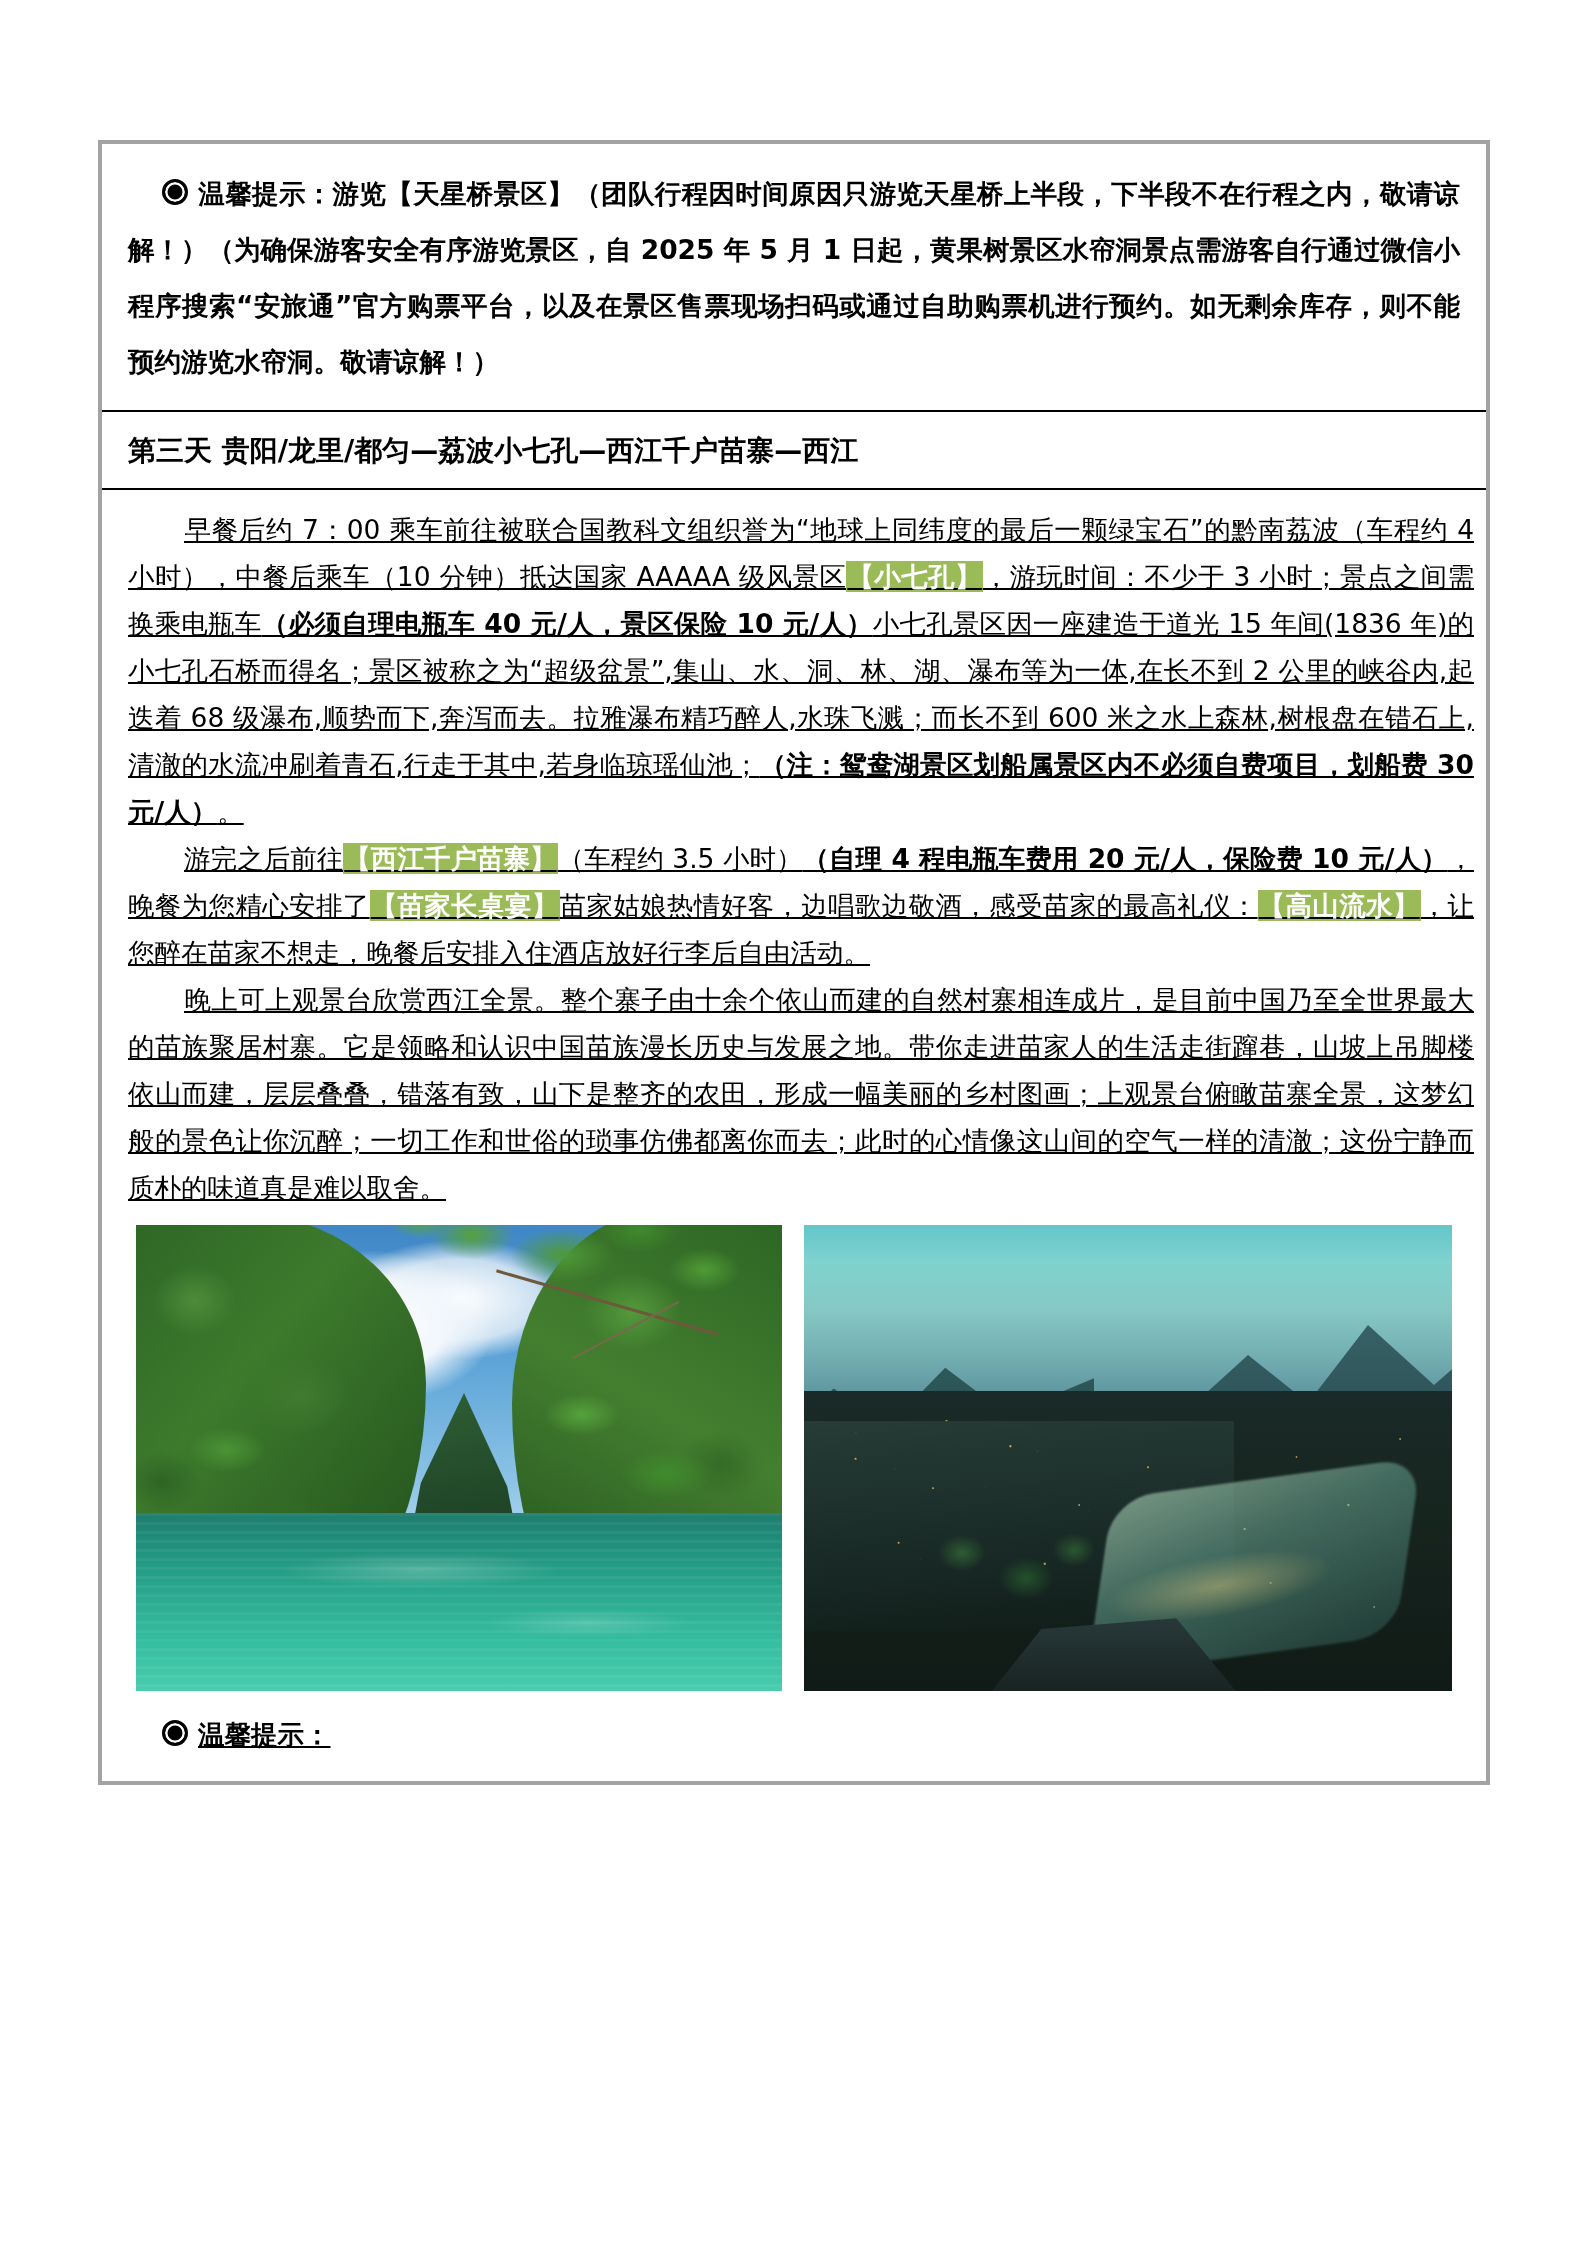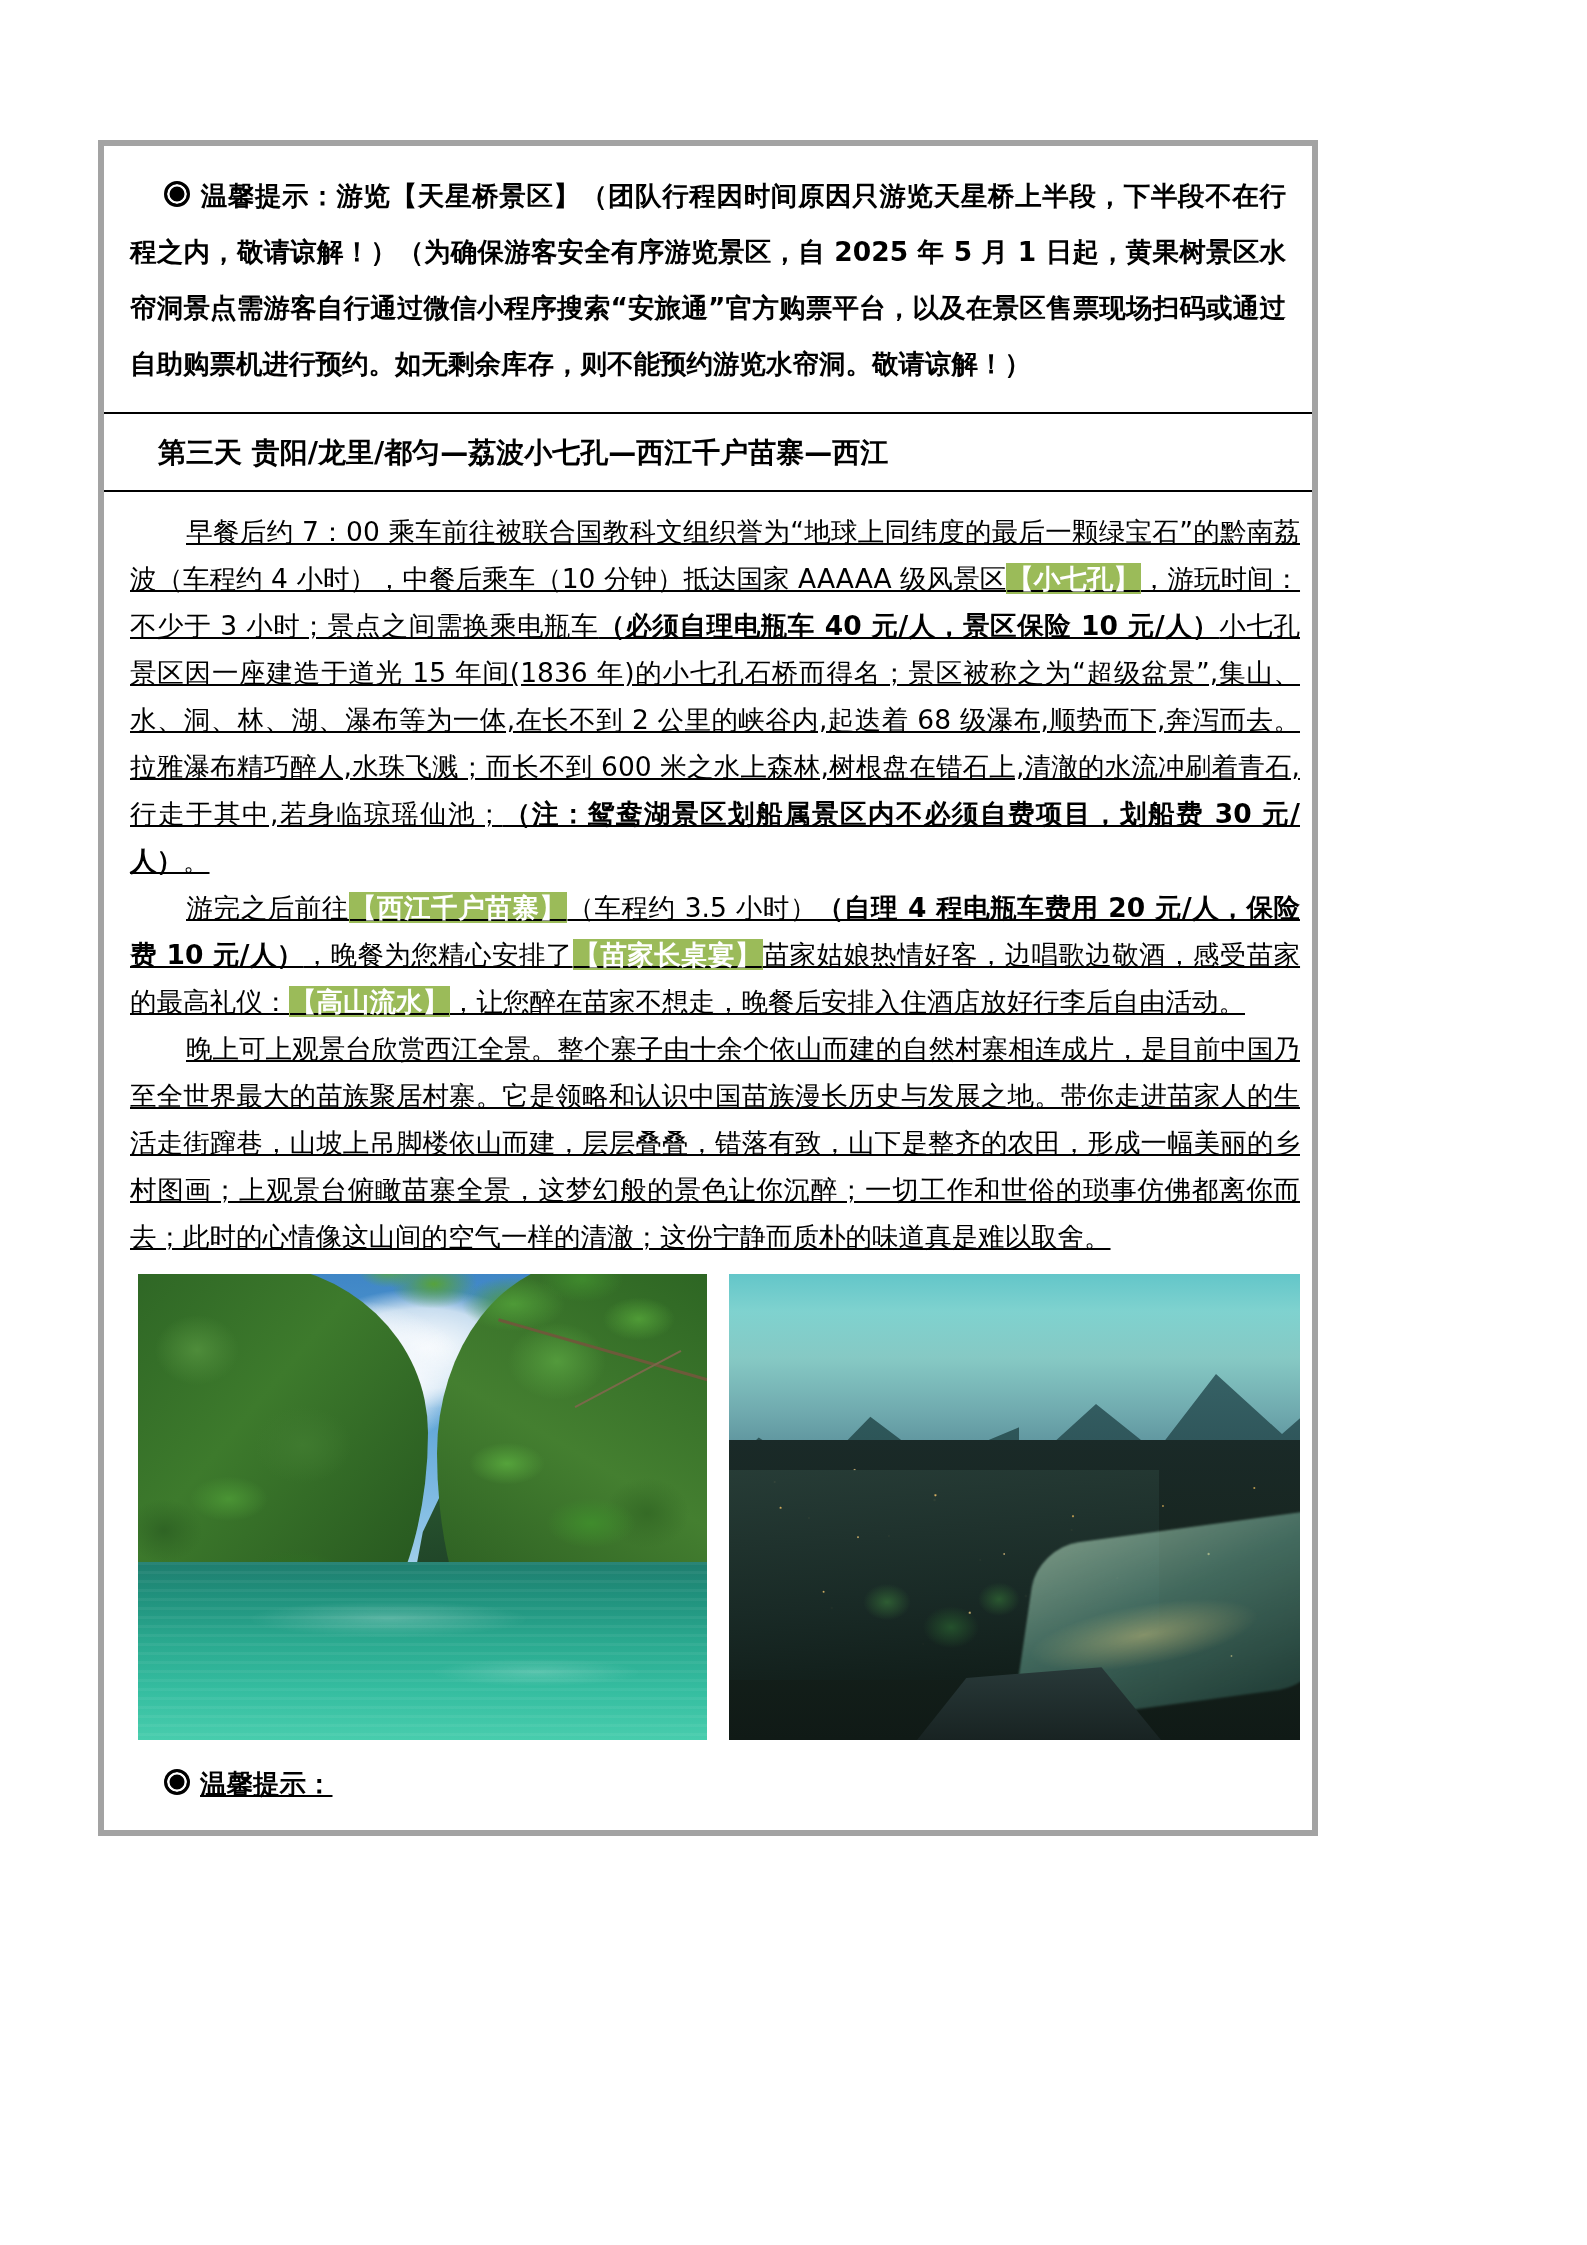--- a/index.html
+++ b/index.html
@@ -22,22 +22,22 @@
     width: 1587px;
     height: 2245px;
     background: #ffffff;
   }
 
   
   .doc-table {
     position: absolute;
     left: 98px;
     top: 140px;
-    width: 1220px;
-    border: 6px solid #a3a3a3;
+    width: 1392px;
+    border: 4px solid #a3a3a3;
     box-sizing: border-box;
     background: #ffffff;
   }
 
   .row {
     border-bottom: 2px solid #000000;
     box-sizing: border-box;
   }
   .row:last-child { border-bottom: none; }
 
@@ -75,21 +75,20 @@
     line-height: 48px;
   }
   .meal-item { margin-right: 86px; white-space: nowrap; }
   .meal-item:last-of-type { margin-right: 0; }
   .meals-spacer { flex: 1 1 auto; }
   .stay-item { white-space: nowrap; padding-right: 18px; }
 
   
   .day-cell {
     padding: 16px 26px 14px 26px;
-    margin-left: 28px;
   }
   .day-title {
     font-size: 28px;
     font-weight: 700;
     line-height: 46px;
     white-space: nowrap;
   }
 
   
   .body-cell {

